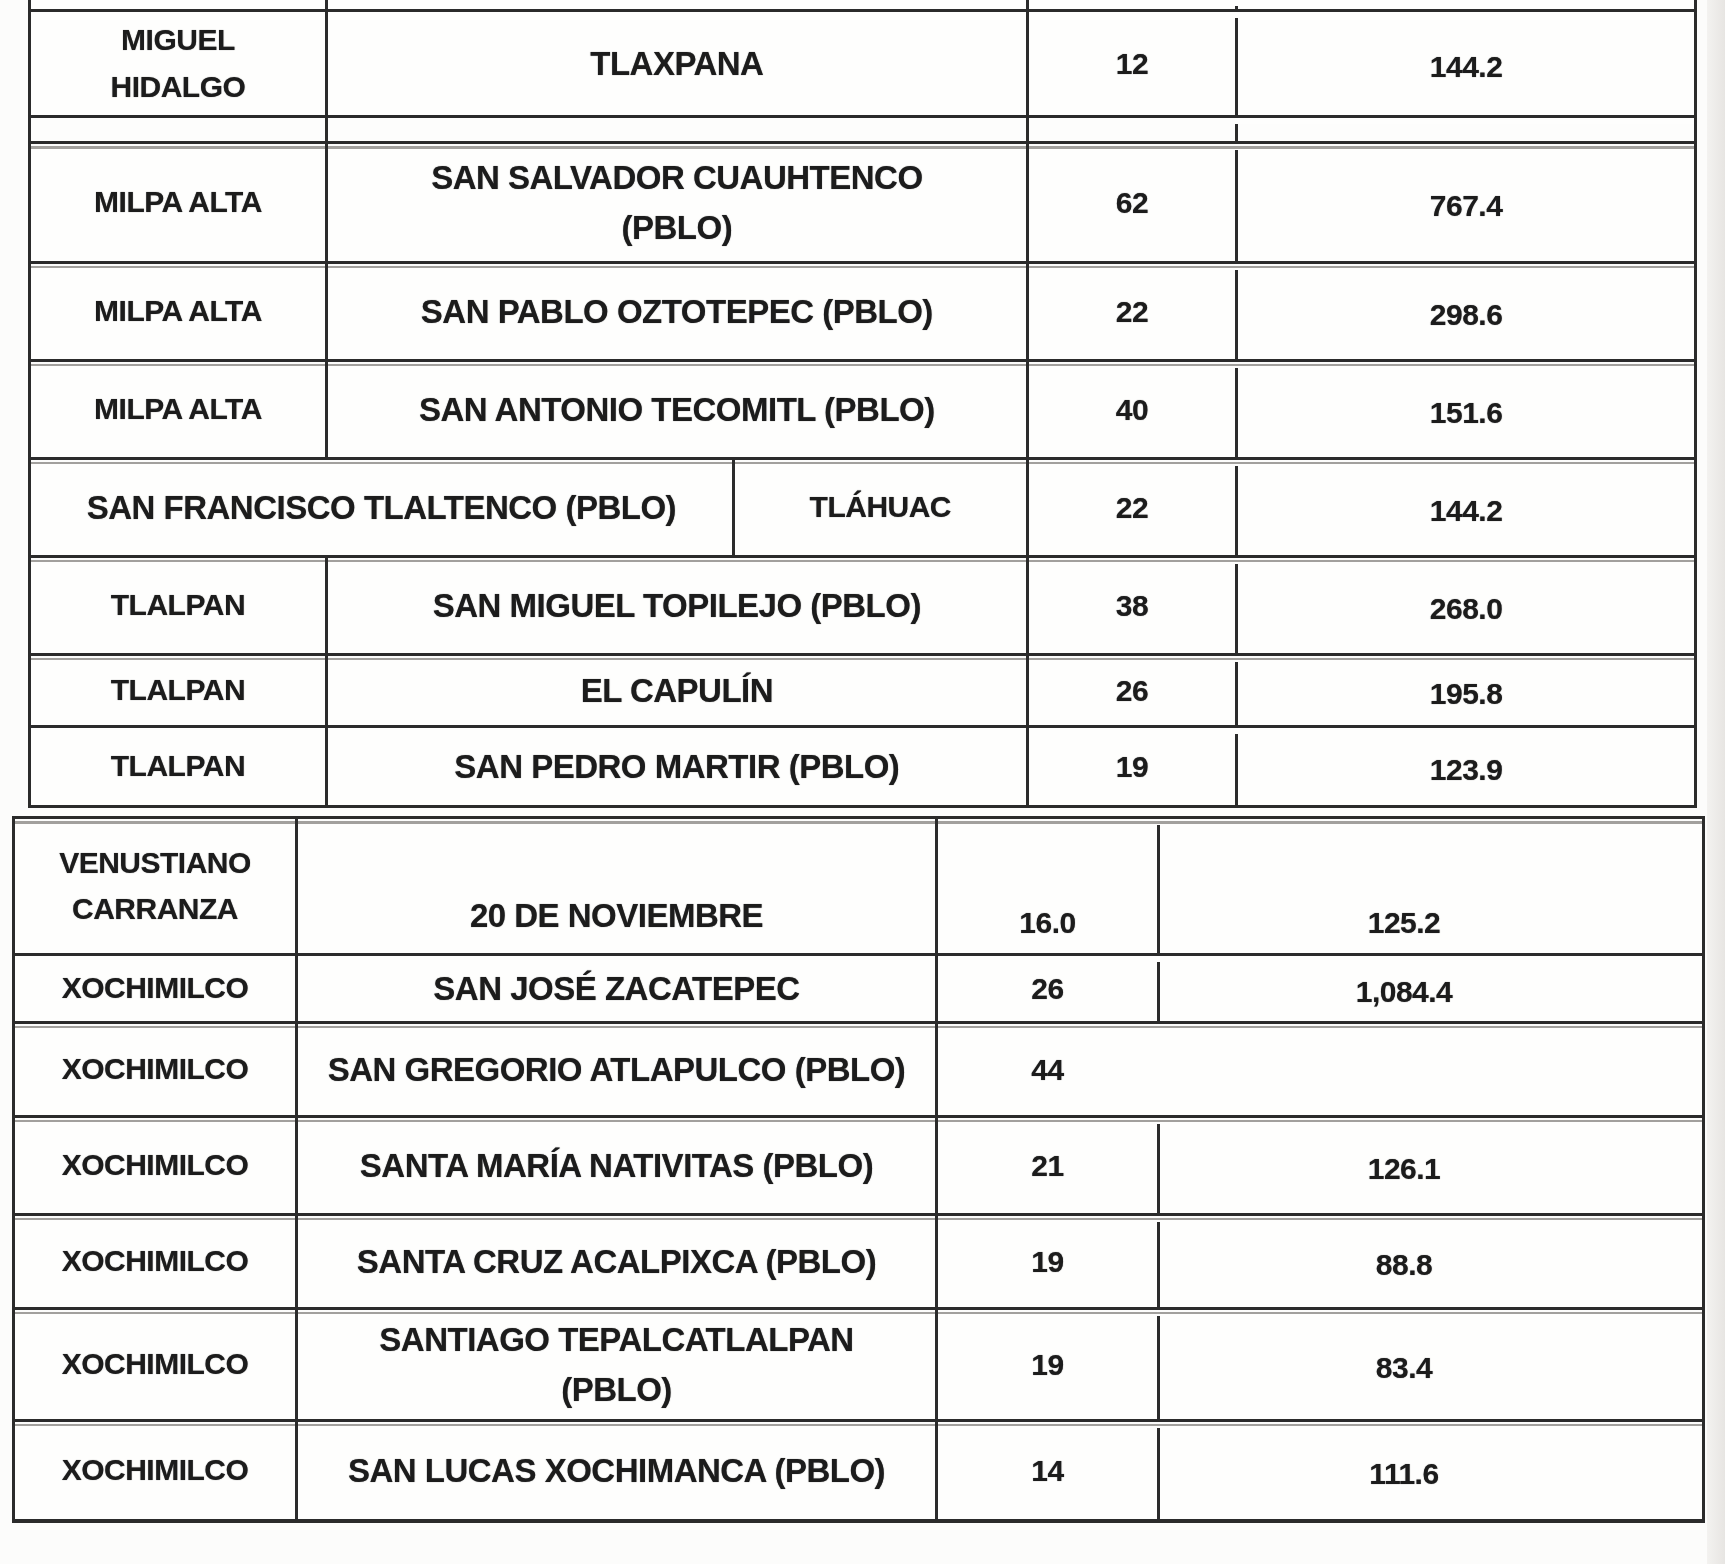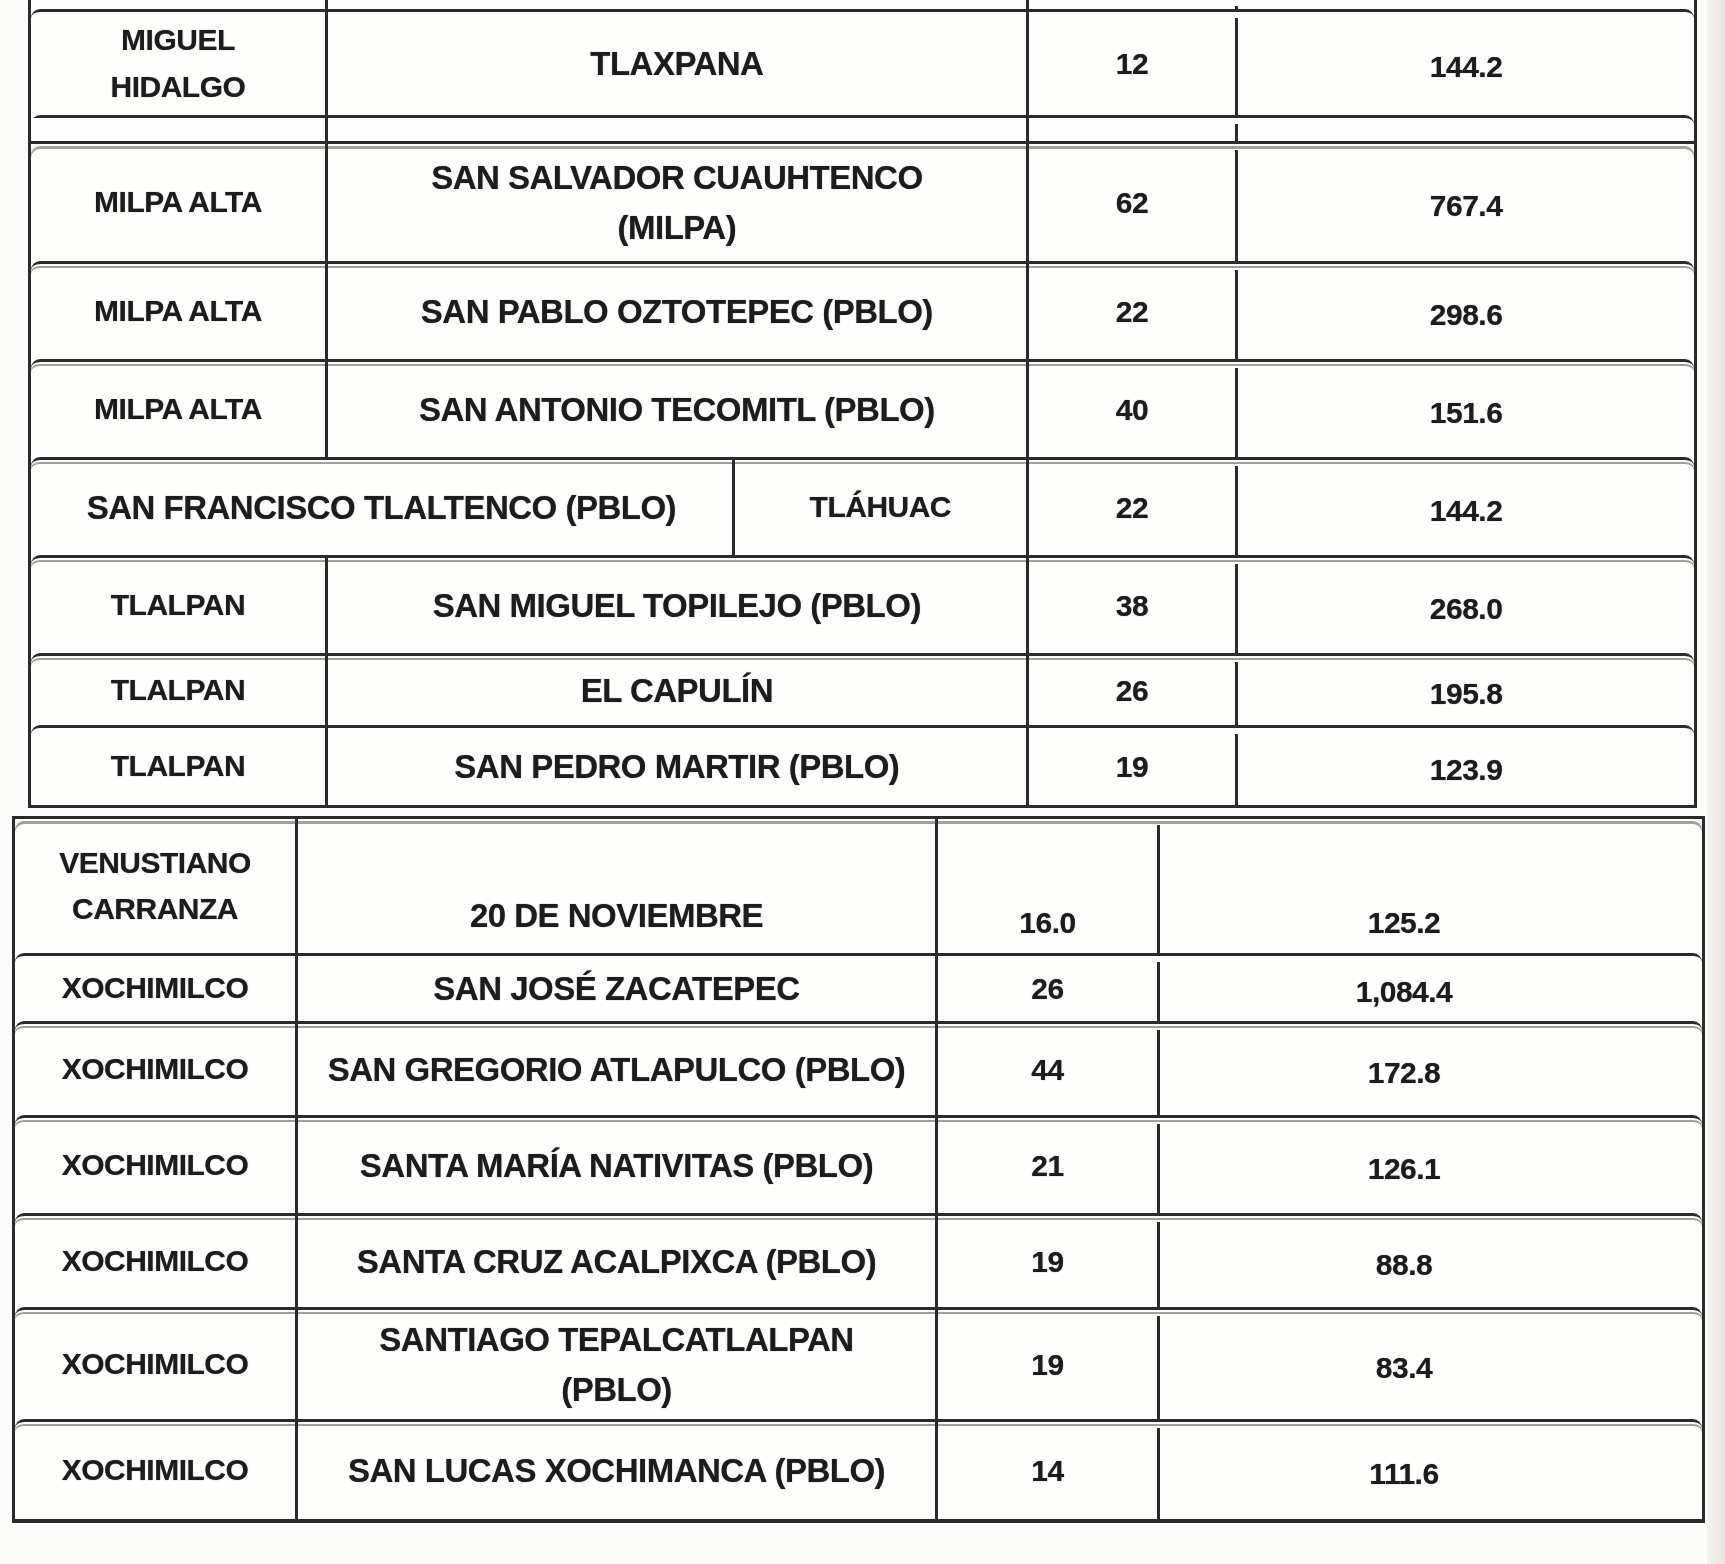--- a/index.html
+++ b/index.html
@@ -29,21 +29,21 @@
     border-right:3px solid var(--ln);
     box-sizing:content-box;
   }
   .block-b{border-top:3px solid var(--ln);border-bottom:3px solid var(--ln);}
   .block-c{
     margin-left:12px;
     width:1687px; 
     border-top:3px solid var(--ln);border-bottom:4px solid var(--ln);
     margin-top:8px;
   }
-  .row{display:flex;align-items:stretch;border-radius:9px;}
+  .row{display:flex;align-items:stretch;}
   .row + .row{border-top:3px solid var(--ln);}
   
   .row.dbl{box-shadow:inset 0 2px 0 0 var(--paper), inset 0 4px 0 0 var(--echo);}
   .block-b > .row:first-child,
   .block-c > .row:first-child{box-shadow:inset 0 2px 0 0 var(--paper), inset 0 5px 0 0 var(--echo);}
   .c{
     display:flex;align-items:center;justify-content:center;
     text-align:center;
     white-space:pre-line;
     color:var(--ink);
@@ -87,21 +87,21 @@
     <div class="c c2"></div>
     <div class="c c3"></div>
     <div class="c c4"></div>
   </div>
 </div>
 
 <div class="tbl block-b">
   <div class="row" style="height:117px">
     <div class="c c1">MILPA ALTA</div>
     <div class="c c2">SAN SALVADOR CUAUHTENCO
-(MILPA)</div>
+(PBLO)</div>
     <div class="c c3">62</div>
     <div class="c c4">767.4</div>
   </div>
   <div class="row dbl" style="height:95px">
     <div class="c c1">MILPA ALTA</div>
     <div class="c c2">SAN PABLO OZTOTEPEC (PBLO)</div>
     <div class="c c3">22</div>
     <div class="c c4">298.6</div>
   </div>
   <div class="row dbl" style="height:95px">
@@ -147,21 +147,20 @@
   <div class="row" style="height:65px">
     <div class="c c1">XOCHIMILCO</div>
     <div class="c c2">SAN JOSÉ ZACATEPEC</div>
     <div class="c c3">26</div>
     <div class="c c4">1,084.4</div>
   </div>
   <div class="row dbl" style="height:91px">
     <div class="c c1">XOCHIMILCO</div>
     <div class="c c2">SAN GREGORIO ATLAPULCO (PBLO)</div>
     <div class="c c3">44</div>
-    <div class="c c4">172.8</div>
   </div>
   <div class="row dbl" style="height:95px">
     <div class="c c1">XOCHIMILCO</div>
     <div class="c c2">SANTA MARÍA NATIVITAS (PBLO)</div>
     <div class="c c3">21</div>
     <div class="c c4">126.1</div>
   </div>
   <div class="row dbl" style="height:91px">
     <div class="c c1">XOCHIMILCO</div>
     <div class="c c2">SANTA CRUZ ACALPIXCA (PBLO)</div>

